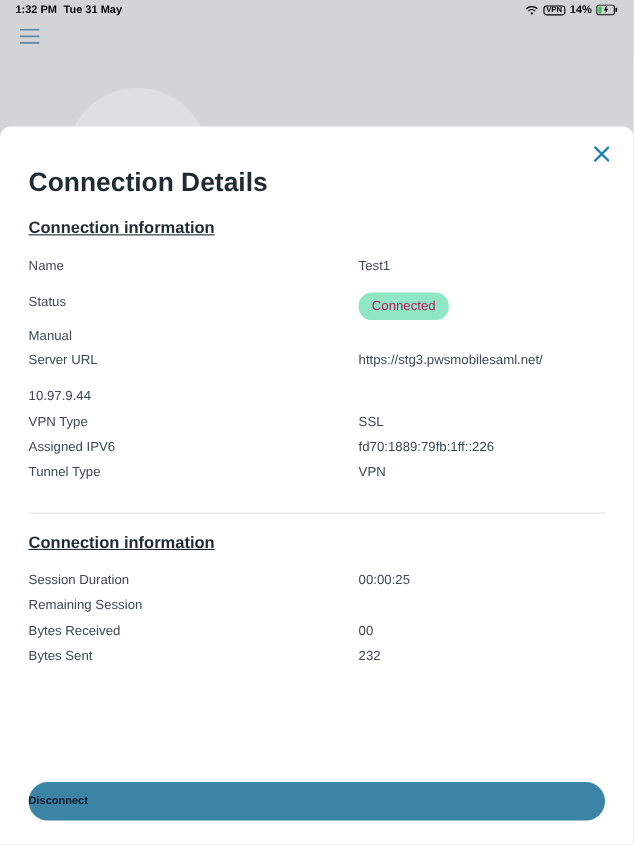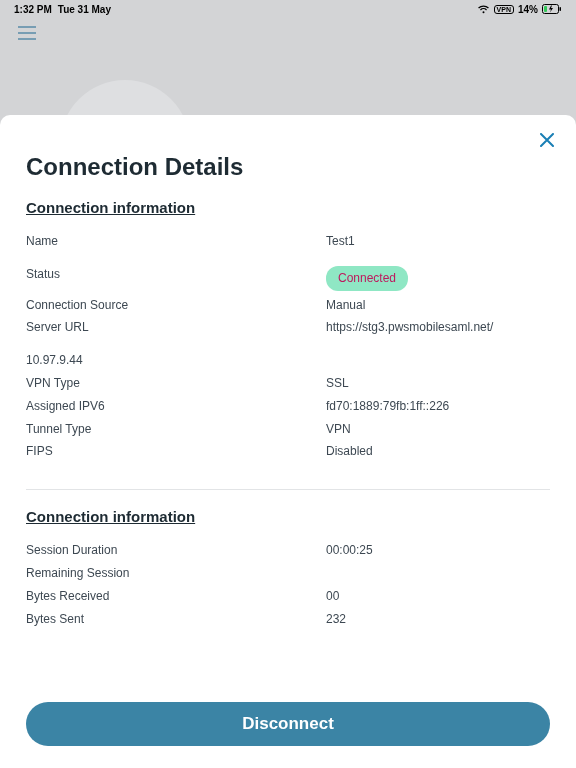--- a/index.html
+++ b/index.html
@@ -95,23 +95,23 @@
     border-radius: 12px;
   }
   hr {
     border: none;
     border-top: 1px solid #e2e4e6;
     margin: 14px 0 18px 0;
   }
   .spacer { flex: 1; }
   .disconnect-btn {
     background: #3b84a5;
-    color: #ffffff;
-    text-align: center;
-    font-size: 17px;
+    color: #0f172a;
+    text-align: left;
+    font-size: 10px;
     font-weight: 600;
     padding: 12px 0;
     border-radius: 22px;
     cursor: pointer;
   }
 </style>
 </head>
 <body>
 
 <div class="status-bar">
@@ -165,21 +165,20 @@
       <span class="value">Test1</span>
     </div>
     <div class="gap-row"></div>
     <div class="row">
       <span class="label">Status</span>
       <span class="value">
         <span class="badge">Connected</span>
       </span>
     </div>
     <div class="row">
-      <span class="label">Connection Source</span>
       <span class="value">Manual</span>
     </div>
     <div class="row">
       <span class="label">Server URL</span>
       <span class="value">https://stg3.pwsmobilesaml.net/</span>
     </div>
     <div class="gap-row"></div>
     <div class="row">
       <span class="value">10.97.9.44</span>
     </div>
@@ -188,24 +187,20 @@
       <span class="value">SSL</span>
     </div>
     <div class="row">
       <span class="label">Assigned IPV6</span>
       <span class="value">fd70:1889:79fb:1ff::226</span>
     </div>
     <div class="row">
       <span class="label">Tunnel Type</span>
       <span class="value">VPN</span>
     </div>
-    <div class="row">
-      <span class="label">FIPS</span>
-      <span class="value">Disabled</span>
-    </div>
   </div>
 
   <hr>
 
   <h2>Connection information</h2>
 
   <div class="rows">
     <div class="row">
       <span class="label">Session Duration</span>
       <span class="value">00:00:25</span>

